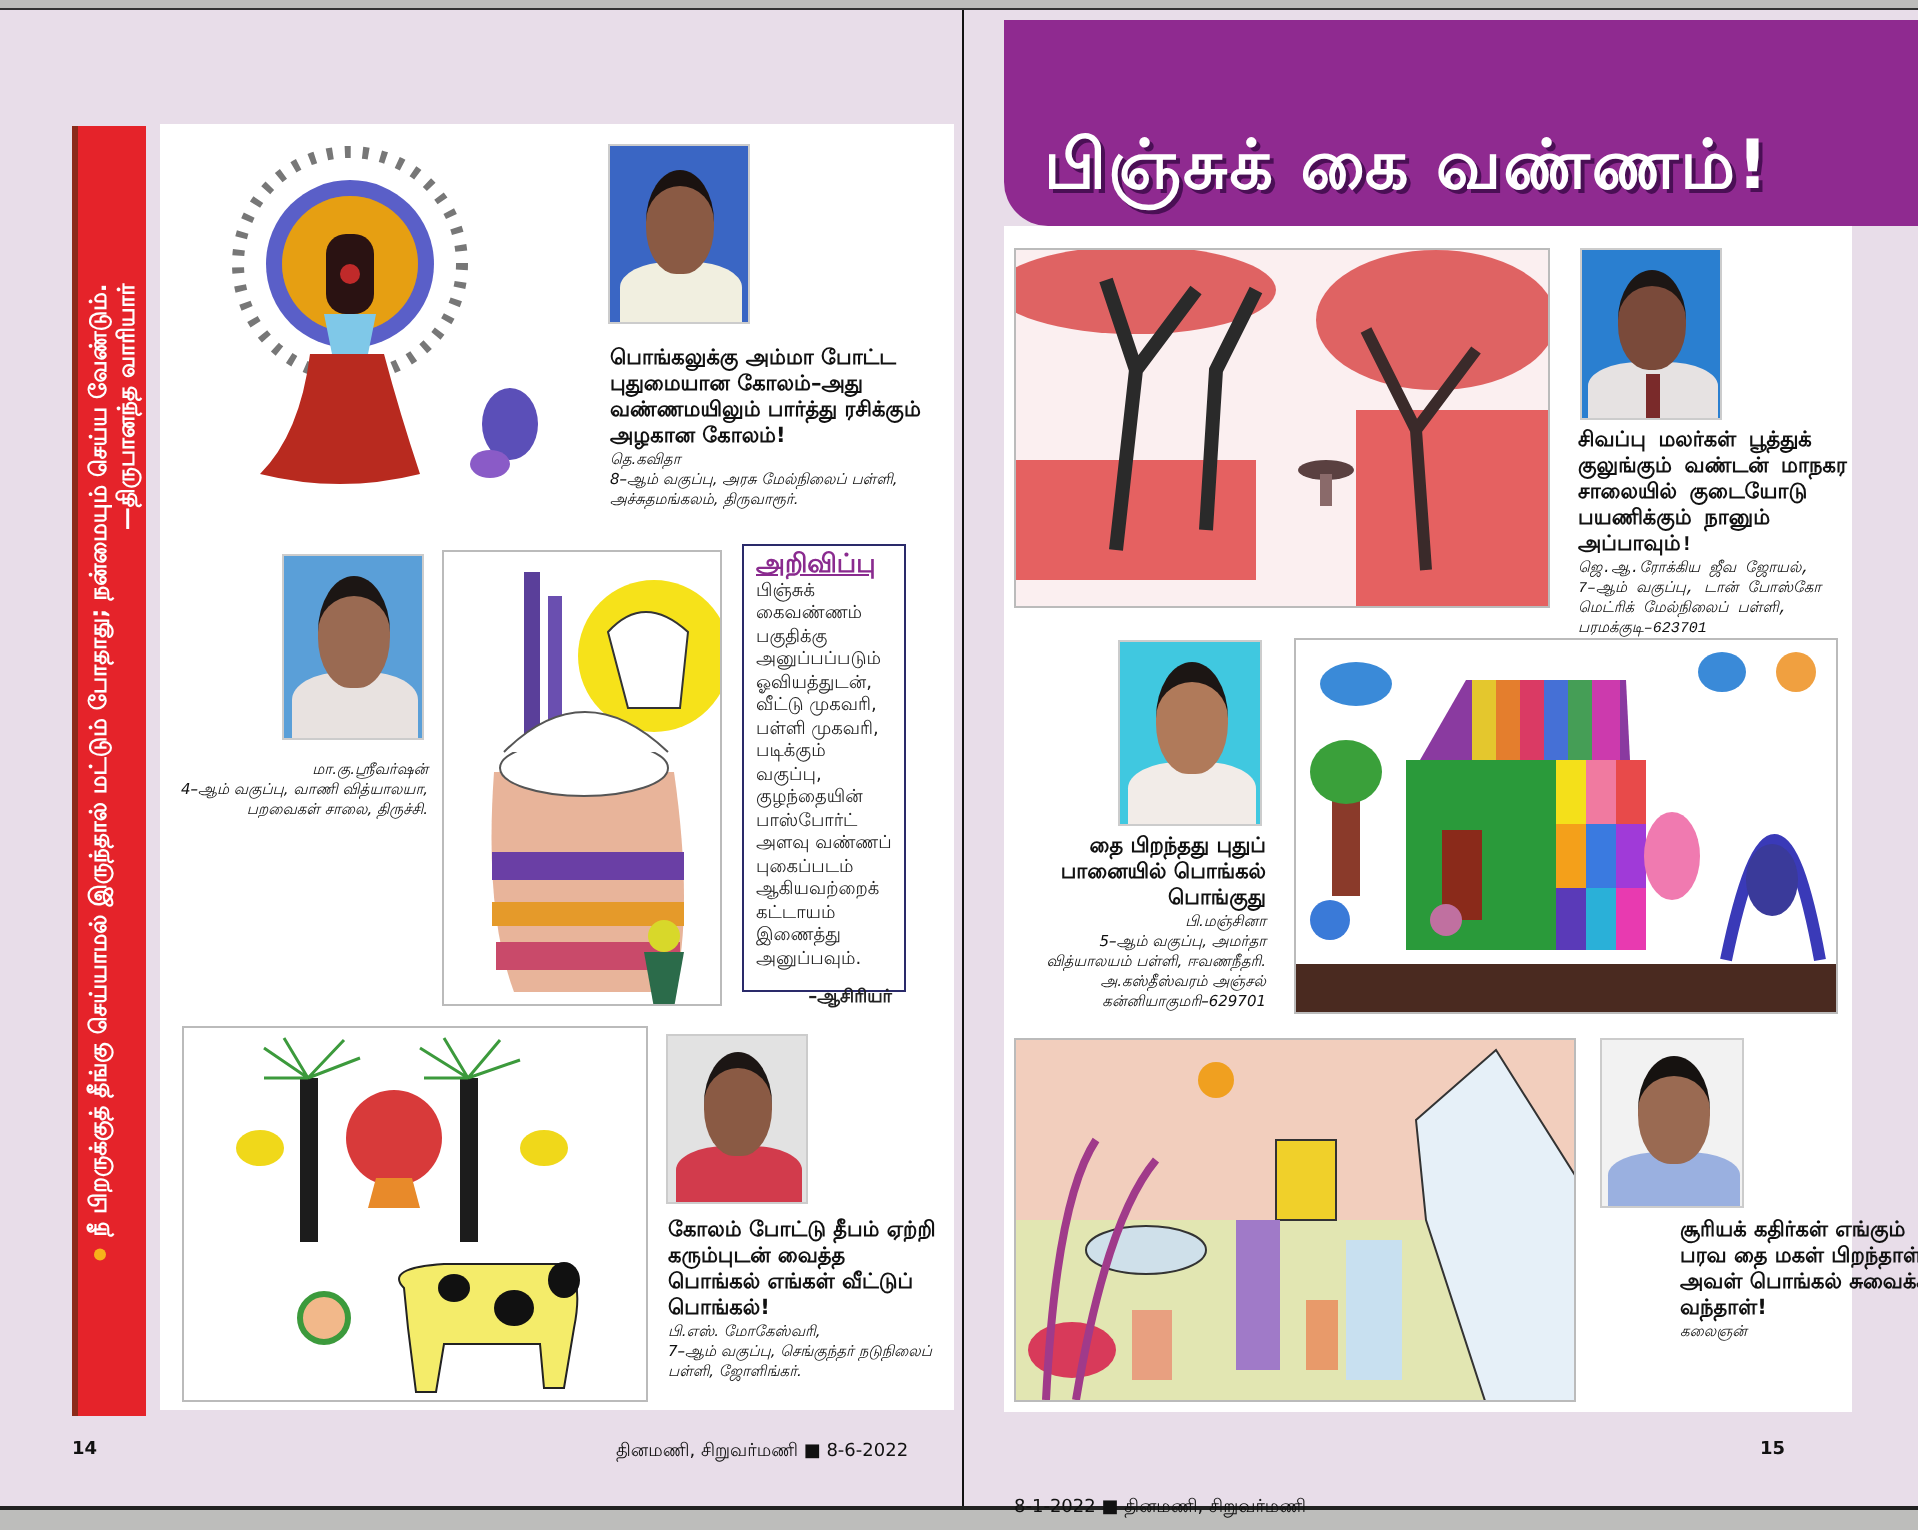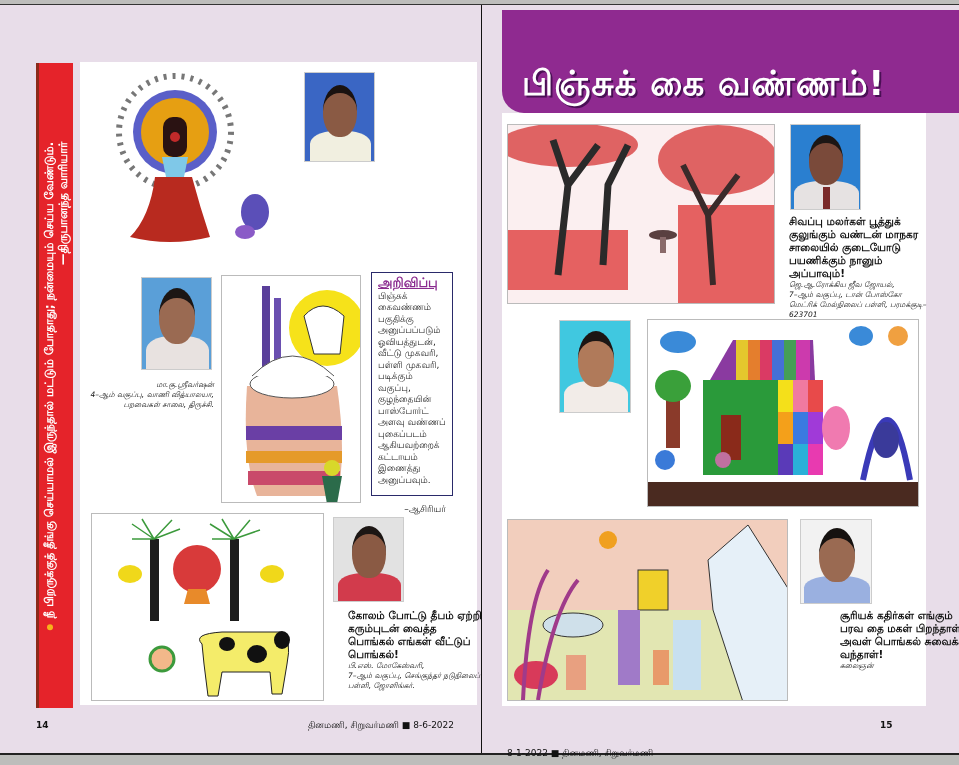--- a/index.html
+++ b/index.html
@@ -20,21 +20,21 @@
   .caption .head{font-weight:bold;font-size:10.5px;line-height:13px;}
   .caption .meta{font-size:7.5px;line-height:10px;font-style:italic;}
   .caption.right-align{text-align:right;}
   .photo{position:absolute;border:1px solid #ccc;box-sizing:border-box;overflow:hidden;}
   .photo .bg{position:absolute;inset:0;}
   .photo .head-shape{position:absolute;border-radius:50% 50% 45% 45%;}
   .photo .body-shape{position:absolute;border-radius:40% 40% 0 0;}
   .art{position:absolute;border:1px solid #bbb;box-sizing:border-box;overflow:hidden;background:#fff;}
   .notice{position:absolute;left:371px;top:267px;width:82px;height:224px;border:1.5px solid #2a2a6a;background:#fff;box-sizing:border-box;padding:4px 6px;font-size:9px;line-height:11.5px;color:#222;}
   .notice .ttl{color:#8a2b8f;font-weight:bold;text-decoration:underline;font-size:13px;margin-bottom:2px;}
-  .notice .sig{text-align:right;margin-top:18px;font-weight:normal;}
+  .notice .sig{text-align:right;margin-top:8px;font-weight:bold;}
   .folio{position:absolute;font-size:9px;color:#111;}
   .footer{position:absolute;font-size:9px;color:#111;}
   .banner{position:absolute;left:502px;top:5px;width:457px;height:103px;background:#8f2a90;border-bottom-left-radius:22px;}
   .banner-title{position:absolute;left:20px;top:53px;color:#fff;font-weight:bold;font-size:34px;letter-spacing:1px;text-shadow:2px 2px 0 #4a0f55;white-space:nowrap;}
 </style>
 </head>
 <body>
 
 <div class="topbar"></div>
 <div class="spread"></div>
@@ -67,20 +67,25 @@
         <ellipse rx="14" ry="18" fill="#5b4fb8"></ellipse>
         <ellipse cx="-10" cy="20" rx="10" ry="7" fill="#8a5bc7"></ellipse>
       </g>
     </svg>
   </div>
 
   <div class="photo" style="left:304px;top:67px;width:71px;height:90px;">
     <div class="bg" style="background:#3a66c4;"></div>
     <div class="body-shape" style="left:5px;top:58px;width:61px;height:32px;background:#f1efe0;"></div>
     <div class="head-shape" style="left:18px;top:12px;width:34px;height:44px;background:#8a5a44;border-top:8px solid #1a1210;"></div>
+  </div>
+  <div class="caption" style="left:305px;top:168px;width:160px;">
+    <div class="head">பொங்கலுக்கு அம்மா போட்ட புதுமையான கோலம்–அது வண்ணமயிலும் பார்த்து ரசிக்கும் அழகான கோலம்!</div>
+    <div class="meta">தெ.கவிதா</div>
+    <div class="meta">8–ஆம் வகுப்பு, அரசு மேல்நிலைப் பள்ளி, அச்சுதமங்கலம், திருவாரூர்.</div>
   </div>
 
   <div class="photo" style="left:141px;top:272px;width:71px;height:93px;">
     <div class="bg" style="background:#5a9fd8;"></div>
     <div class="body-shape" style="left:4px;top:58px;width:63px;height:35px;background:#e8e2e0;"></div>
     <div class="head-shape" style="left:17px;top:10px;width:36px;height:46px;background:#9a6a52;border-top:10px solid #1c1614;"></div>
   </div>
   <div class="caption right-align" style="left:84px;top:375px;width:130px;">
     <div class="meta">மா.கு.ஸ்ரீவர்ஷன்</div>
     <div class="meta">4–ஆம் வகுப்பு, வாணி வித்யாலயா, பறவைகள் சாலை, திருச்சி.</div>
@@ -127,21 +132,21 @@
       <ellipse cx="190" cy="126" rx="8" ry="9" fill="#111"></ellipse>
       <circle cx="70" cy="145" r="12" fill="#f2b88a" stroke="#3c9a3c" stroke-width="3"></circle>
     </svg>
   </div>
 
   <div class="photo" style="left:333px;top:512px;width:71px;height:85px;">
     <div class="bg" style="background:#e2e2e2;"></div>
     <div class="body-shape" style="left:4px;top:55px;width:63px;height:30px;background:#d23b4c;"></div>
     <div class="head-shape" style="left:18px;top:8px;width:34px;height:44px;background:#8a5a44;border-top:8px solid #1c1614;"></div>
   </div>
-  <div class="caption" style="left:348px;top:604px;width:135px;">
+  <div class="caption" style="left:334px;top:604px;width:135px;">
     <div class="head">கோலம் போட்டு தீபம் ஏற்றி கரும்புடன் வைத்த பொங்கல் எங்கள் வீட்டுப் பொங்கல்!</div>
     <div class="meta">பி.எஸ். மோகேஸ்வரி,</div>
     <div class="meta">7–ஆம் வகுப்பு, செங்குந்தர் நடுநிலைப் பள்ளி, ஜோளிங்கர்.</div>
   </div>
 
   <div class="folio" style="left:36px;top:715px;font-weight:bold;">14</div>
   <div class="footer" style="left:308px;top:715px;">தினமணி, சிறுவர்மணி ■ 8-6-2022</div>
 </div>
 
 <div class="page right" style="left:0;width:870px;">
@@ -164,30 +169,35 @@
       <rect x="152" y="112" width="6" height="16" fill="#8a6a6a"></rect>
     </svg>
   </div>
 
   <div class="photo" style="left:790px;top:119px;width:71px;height:86px;">
     <div class="bg" style="background:#2a7fd0;"></div>
     <div class="body-shape" style="left:3px;top:56px;width:65px;height:30px;background:#e6e2e2;"></div>
     <div class="head-shape" style="left:18px;top:10px;width:34px;height:42px;background:#7a4a3a;border-top:8px solid #1c1614;"></div>
     <div style="position:absolute;left:32px;top:62px;width:7px;height:24px;background:#7a2a2a;"></div>
   </div>
-  <div class="caption" style="left:789px;top:210px;width:140px;">
+  <div class="caption" style="left:789px;top:210px;width:140px;font-family:Liberation Mono, monospace;">
     <div class="head">சிவப்பு மலர்கள் பூத்துக் குலுங்கும் வண்டன் மாநகர சாலையில் குடையோடு பயணிக்கும் நானும் அப்பாவும்!</div>
     <div class="meta">ஜெ.ஆ.ரோக்கிய ஜீவ ஜோயல்,</div>
     <div class="meta">7–ஆம் வகுப்பு, டான் போஸ்கோ மெட்ரிக் மேல்நிலைப் பள்ளி, பரமக்குடி–623701</div>
   </div>
 
   <div class="photo" style="left:559px;top:315px;width:72px;height:93px;">
     <div class="bg" style="background:#40c8e0;"></div>
     <div class="body-shape" style="left:4px;top:60px;width:64px;height:33px;background:#f2ece8;"></div>
     <div class="head-shape" style="left:18px;top:10px;width:36px;height:46px;background:#b07a5a;border-top:10px solid #1c1614;"></div>
+  </div>
+  <div class="caption right-align" style="left:505px;top:412px;width:128px;">
+    <div class="head">தை பிறந்தது புதுப் பானையில் பொங்கல் பொங்குது</div>
+    <div class="meta">பி.மஞ்சினா</div>
+    <div class="meta">5–ஆம் வகுப்பு, அமர்தா வித்யாலயம் பள்ளி, ஈவணநீதரி. அ.கஸ்தீஸ்வரம் அஞ்சல் கன்னியாகுமரி–629701</div>
   </div>
 
   <div class="art" style="left:647px;top:314px;width:272px;height:188px;">
     <svg width="272" height="188" viewBox="0 0 272 188">
       <rect x="0" y="162" width="272" height="26" fill="#4a2a20"></rect>
       <ellipse cx="30" cy="22" rx="18" ry="11" fill="#3a8ad8"></ellipse>
       <ellipse cx="213" cy="16" rx="12" ry="10" fill="#3a8ad8"></ellipse>
       <circle cx="250" cy="16" r="10" fill="#f0a040"></circle>
       <polygon points="62,60 85,20 165,20 167,60" fill="#8a3aa0"></polygon>
       <g opacity="0.85">

